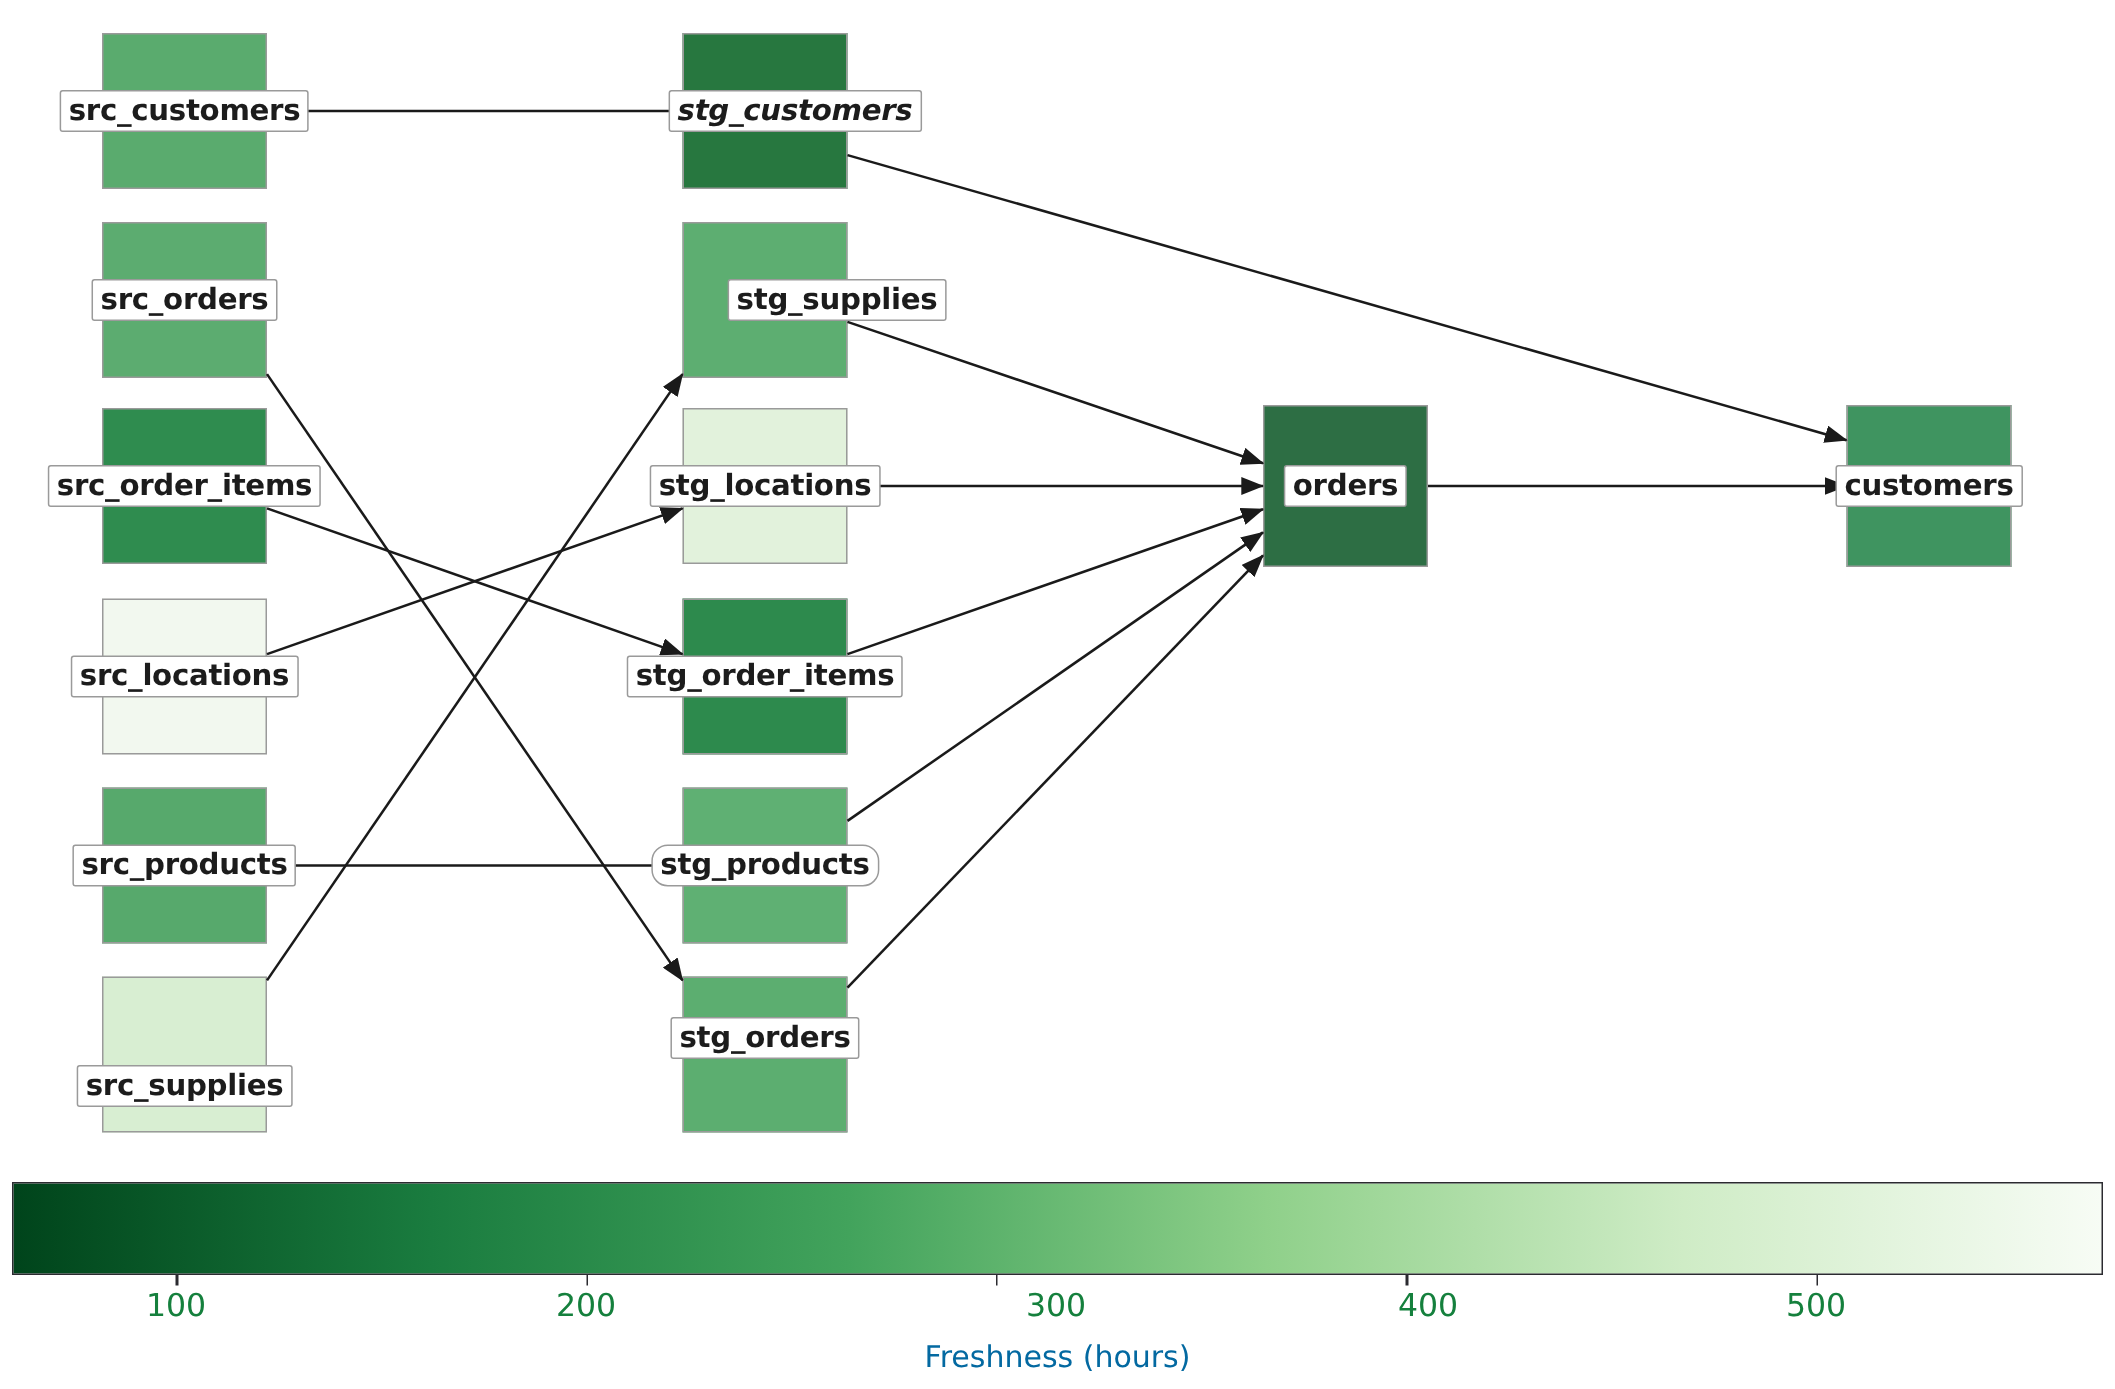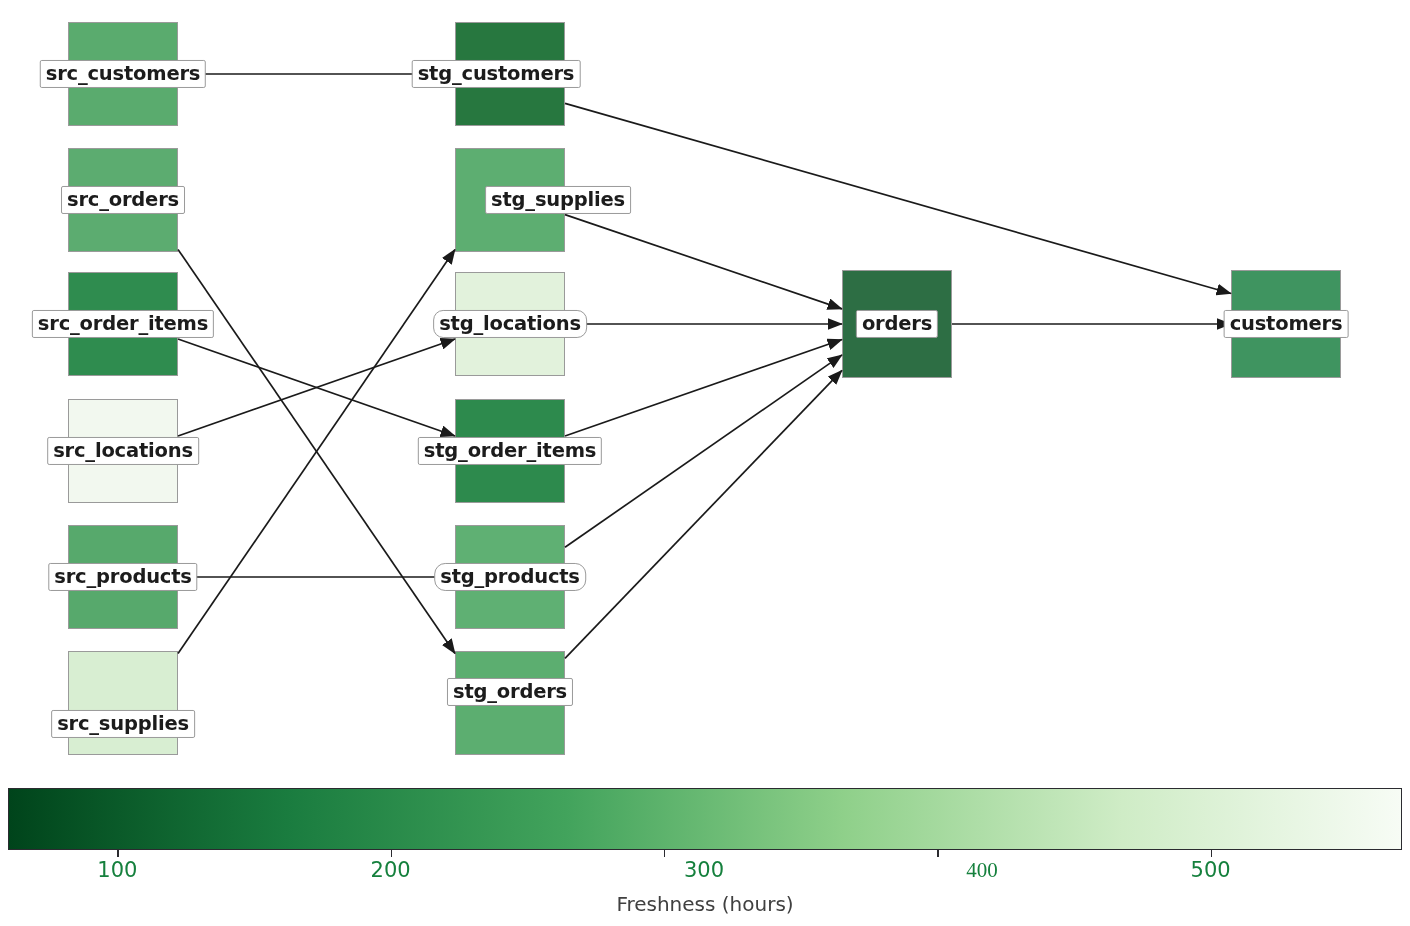--- a/index.html
+++ b/index.html
@@ -74,21 +74,21 @@
     font-size: 21px;
     color: #15803d;
     font-family: "DejaVu Sans", sans-serif;
   }
   #cb-axis-label {
     position: absolute;
     top: 104px;
     width: 1394px;
     text-align: center;
     font-size: 20px;
-    color: #404040;
+    color: #0369a1;
     font-family: "DejaVu Sans", sans-serif;
   }
 </style>
 </head>
 <body>
 
 <div id="canvas">
 
   <svg id="edge-layer" viewBox="0 0 1410 926" xmlns="http://www.w3.org/2000/svg">
     <defs>
@@ -120,25 +120,25 @@
       <div class="node-label" style="left: 123px; top: 200px;">src_orders</div>
       <div class="node" style="left: 68px; top: 272px; width: 110px; height: 104px; background: rgb(47, 140, 79);"></div>
       <div class="node-label" style="left: 123px; top: 324px;">src_order_items</div>
       <div class="node" style="left: 68px; top: 399px; width: 110px; height: 104px; background: rgb(242, 248, 239);"></div>
       <div class="node-label" style="left: 123px; top: 451px;">src_locations</div>
       <div class="node" style="left: 68px; top: 525px; width: 110px; height: 104px; background: rgb(87, 169, 108);"></div>
       <div class="node-label" style="left: 123px; top: 577px;">src_products</div>
       <div class="node" style="left: 68px; top: 651px; width: 110px; height: 104px; background: rgb(216, 238, 210);"></div>
       <div class="node-label" style="left: 123px; top: 703px; margin-top: 21px;">src_supplies</div>
       <div class="node" style="left: 455px; top: 22px; width: 110px; height: 104px; background: rgb(39, 119, 63);"></div>
-      <div class="node-label" style="left: 496px; top: 74px;">stg_customers</div>
+      <div class="node-label" style="left: 530px; top: 74px; font-style: italic;">stg_customers</div>
       <div class="node" style="left: 455px; top: 148px; width: 110px; height: 104px; background: rgb(93, 174, 113);"></div>
       <div class="node-label" style="left: 510px; top: 200px; margin-left: 48px;">stg_supplies</div>
       <div class="node" style="left: 455px; top: 272px; width: 110px; height: 104px; background: rgb(226, 242, 220);"></div>
-      <div class="node-label" style="left: 510px; top: 324px; border-radius: 10px;">stg_locations</div>
+      <div class="node-label" style="left: 510px; top: 324px;">stg_locations</div>
       <div class="node" style="left: 455px; top: 399px; width: 110px; height: 104px; background: rgb(45, 138, 77);"></div>
       <div class="node-label" style="left: 510px; top: 451px;">stg_order_items</div>
       <div class="node" style="left: 455px; top: 525px; width: 110px; height: 104px; background: rgb(95, 176, 115);"></div>
       <div class="node-label" style="left: 510px; top: 577px; border-radius: 11px;">stg_products</div>
       <div class="node" style="left: 455px; top: 651px; width: 110px; height: 104px; background: rgb(92, 174, 112);"></div>
       <div class="node-label" style="left: 510px; top: 692px;">stg_orders</div>
       <div class="node" style="left: 842px; top: 270px; width: 110px; height: 108px; background: rgb(45, 110, 68);"></div>
       <div class="node-label" style="left: 897px; top: 324px;">orders</div>
       <div class="node" style="left: 1231px; top: 270px; width: 110px; height: 108px; background: rgb(63, 148, 96);"></div>
       <div class="node-label" style="left: 1286px; top: 324px;">customers</div>
@@ -147,20 +147,20 @@
   <div id="colorbar-wrap">
     <div id="colorbar" style="background: linear-gradient(to right, rgb(0, 68, 27) 0%, rgb(26, 124, 63) 20%, rgb(66, 163, 92) 40%, rgb(143, 208, 138) 60%, rgb(207, 236, 198) 80%, rgb(247, 252, 245) 100%);"></div>
     <div id="cb-ticks">
         <div class="cb-tick" style="left: 109.333px;"></div>
         <div class="cb-ticklabel" style="left: 109.333px;">100</div>
         <div class="cb-tick" style="left: 382.667px;"></div>
         <div class="cb-ticklabel" style="left: 382.667px;">200</div>
         <div class="cb-tick" style="left: 656px;"></div>
         <div class="cb-ticklabel" style="left: 656px; margin-left: 40px;">300</div>
         <div class="cb-tick" style="left: 929.333px;"></div>
-        <div class="cb-ticklabel" style="left: 974px; font-family: Liberation Serif, serif;">400</div>
+        <div class="cb-ticklabel" style="left: 944px;">400</div>
         <div class="cb-tick" style="left: 1202.67px;"></div>
         <div class="cb-ticklabel" style="left: 1202.67px;">500</div>
       </div>
     <div id="cb-axis-label">Freshness (hours)</div>
   </div>
 
 </div>
 
 </body></html>

